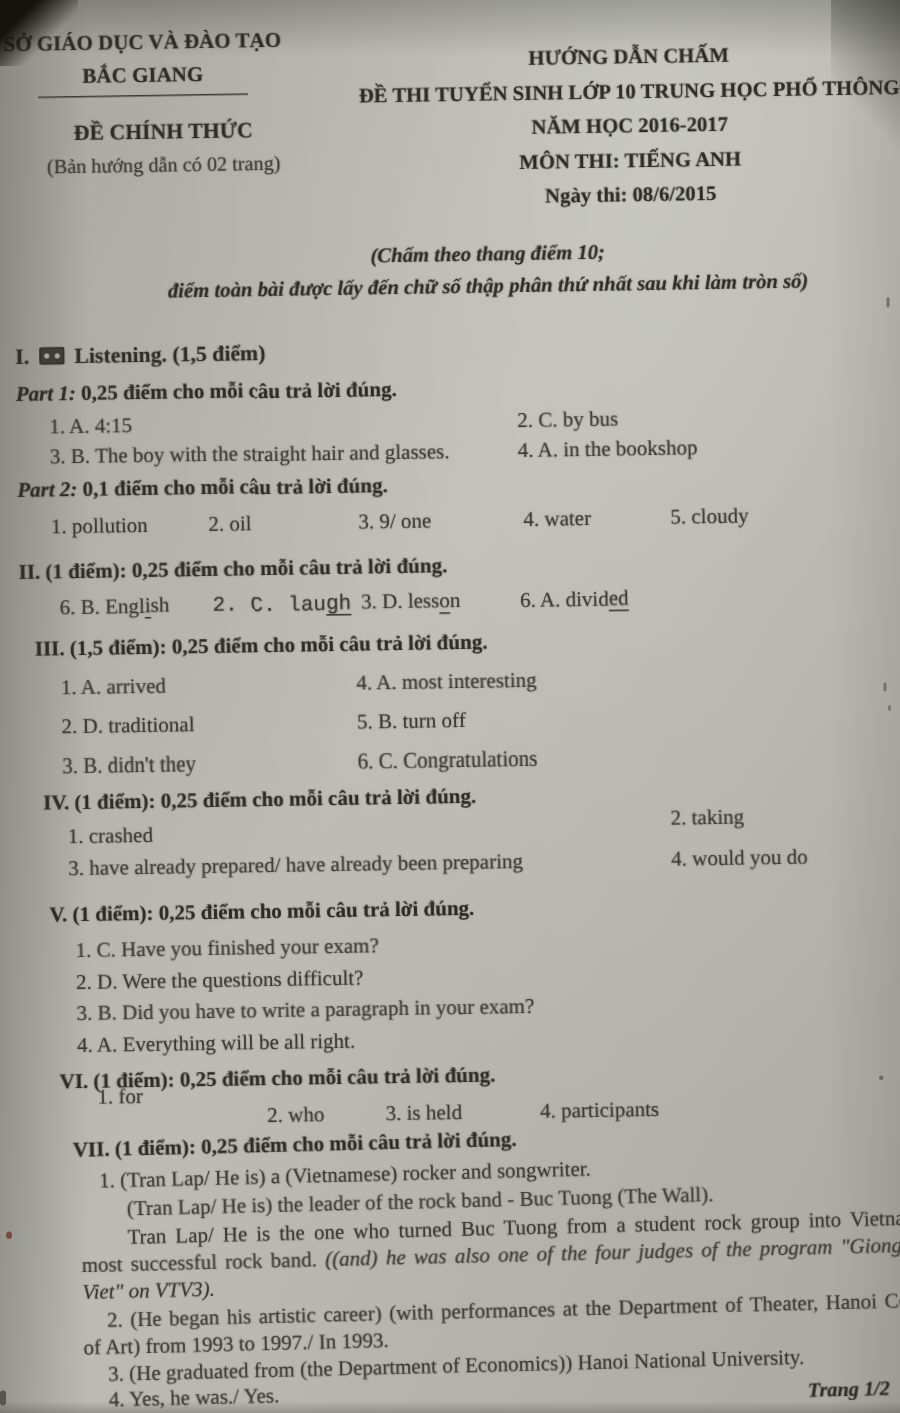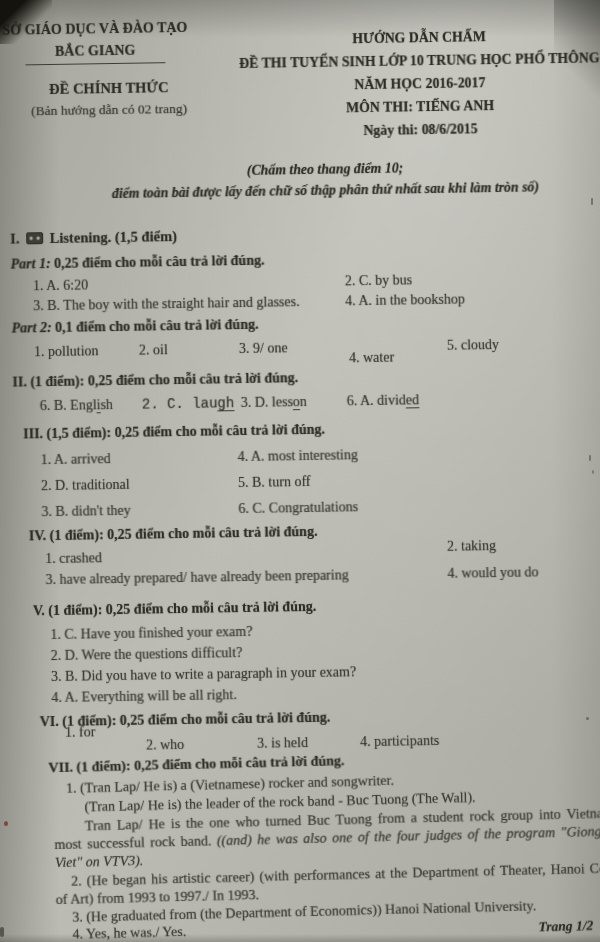--- a/index.html
+++ b/index.html
@@ -78,31 +78,31 @@
         <span class="icon-cassette"><svg width="17" height="12" viewBox="0 0 17 12">
               <rect x="0.5" y="0.5" width="16" height="11" rx="1.5" fill="#3e3e37" stroke="#2c2c25"></rect>
               <circle cx="5" cy="6" r="1.7" fill="#a9a9a1"></circle>
               <circle cx="12" cy="6" r="1.7" fill="#a9a9a1"></circle>
             </svg></span>
         <span>Listening. (1,5 điểm)</span>
       </div>
       <div class="ab" style="left:8px;top:26px;">
         <span class="bi">Part 1:</span><span class="bold"> 0,25 điểm cho mỗi câu trả lời đúng.</span>
       </div>
-      <div class="ab" style="left:30px;top:48px;">1. A. 6:20</div>
+      <div class="ab" style="left:30px;top:48px;">1. A. 4:15</div>
       <div class="ab" style="left:342px;top:48px;">2. C. by bus</div>
       <div class="ab" style="left:30px;top:68px;">3. B. The boy with the straight hair and glasses.</div>
       <div class="ab" style="left:342px;top:68px;">4. A. in the bookshop</div>
       <div class="ab" style="left:8px;top:90px;">
         <span class="bi">Part 2:</span><span class="bold"> 0,1 điểm cho mỗi câu trả lời đúng.</span>
       </div>
       <div class="ab" style="left:30px;top:114px;">1. pollution</div>
       <div class="ab" style="left:135px;top:114px;">2. oil</div>
       <div class="ab" style="left:235px;top:114px;">3. 9/ one</div>
-      <div class="ab" style="left:345px;top:125px;">4. water</div>
+      <div class="ab" style="left:345px;top:114px;">4. water</div>
       <div class="ab" style="left:443px;top:114px;">5. cloudy</div>
     </div>
 
     <div class="sec" style="top:374px;">
       <div class="ab bold" style="left:8px;top:0;">II. (1 điểm): 0,25 điểm cho mỗi câu trả lời đúng.</div>
       <div class="ab" style="left:35px;top:24px;"><span>6. B. Engl</span><span class="u">i</span><span>sh</span></div>
       <div class="ab" style="left:137px;top:24px;font-family:Liberation Mono, monospace;"><span>2. C. lau</span><span class="u">gh</span><span></span></div>
       <div class="ab" style="left:236px;top:24px;"><span>3. D. less</span><span class="u">o</span><span>n</span></div>
       <div class="ab" style="left:342px;top:24px;"><span>6. A. divid</span><span class="u">ed</span><span></span></div>
     </div>
@@ -129,21 +129,21 @@
       <div class="ab bold" style="left:25px;top:0;">V. (1 điểm): 0,25 điểm cho mỗi câu trả lời đúng.</div>
       <div class="ab" style="left:42px;top:24px;">1. C. Have you finished your exam?</div>
       <div class="ab" style="left:42px;top:45px;">2. D. Were the questions difficult?</div>
       <div class="ab" style="left:42px;top:66px;">3. B. Did you have to write a paragraph in your exam?</div>
       <div class="ab" style="left:42px;top:87px;">4. A. Everything will be all right.</div>
     </div>
 
     <div class="sec" style="top:714px;">
       <div class="ab bold" style="left:30px;top:0;">VI. (1 điểm): 0,25 điểm cho mỗi câu trả lời đúng.</div>
       <div class="ab" style="left:55px;top:11px;">1. for</div>
-      <div class="ab" style="left:136px;top:25px;text-align:center;">2. who</div>
+      <div class="ab" style="left:168px;top:25px;text-align:center;">2. who</div>
       <div class="ab" style="left:247px;top:25px;">3. is held</div>
       <div class="ab" style="left:350px;top:25px;">4. participants</div>
     </div>
 
     <div class="sec" style="top:760px;transform:rotate(-0.5deg);transform-origin:40px 0;">
       <div class="ab bold" style="left:38px;top:0;">VII. (1 điểm): 0,25 điểm cho mỗi câu trả lời đúng.</div>
       <div class="ab" style="left:55px;top:21px;">1. (Tran Lap/ He is) a (Vietnamese) rocker and songwriter.</div>
       <div class="ab" style="left:73px;top:40px;">(Tran Lap/ He is) the leader of the rock band - Buc Tuong (The Wall).</div>
       <div class="ab" style="left:73px;top:59px;word-spacing:2.5px;">Tran Lap/ He is the one who turned Buc Tuong from a student rock group into Vietnam's</div>
       <div class="ab" style="left:42px;top:77px;word-spacing:2px;"><span>most successful rock band. </span><span class="it">((and) he was also one of the four judges of the program "Giong ha</span></div>

